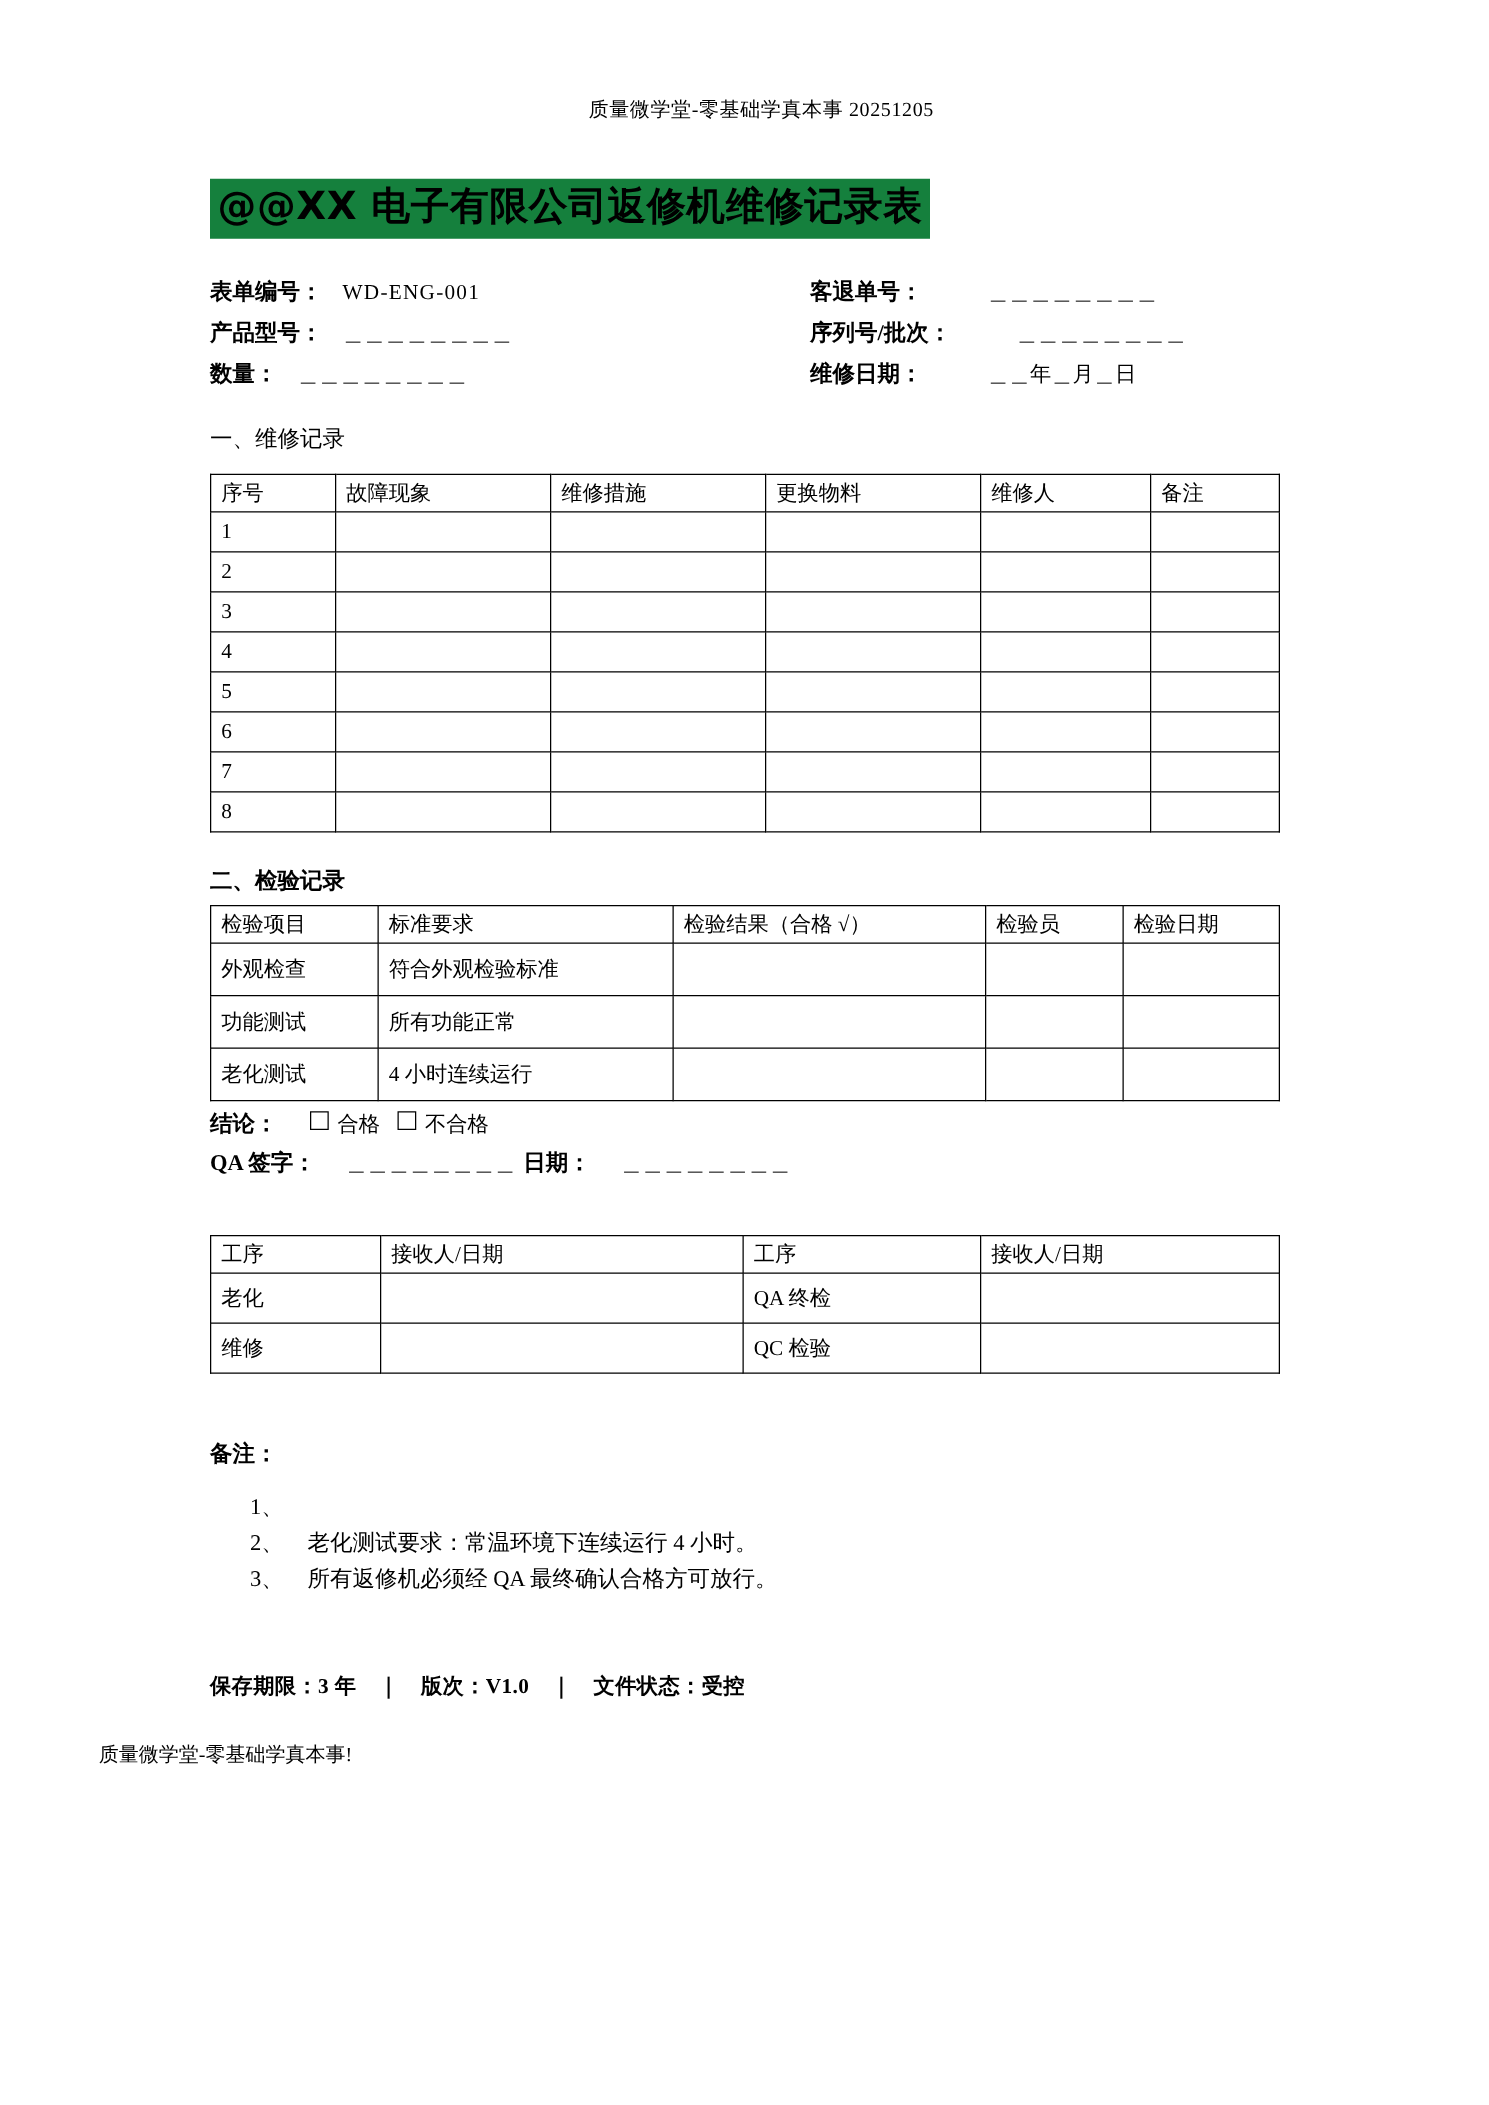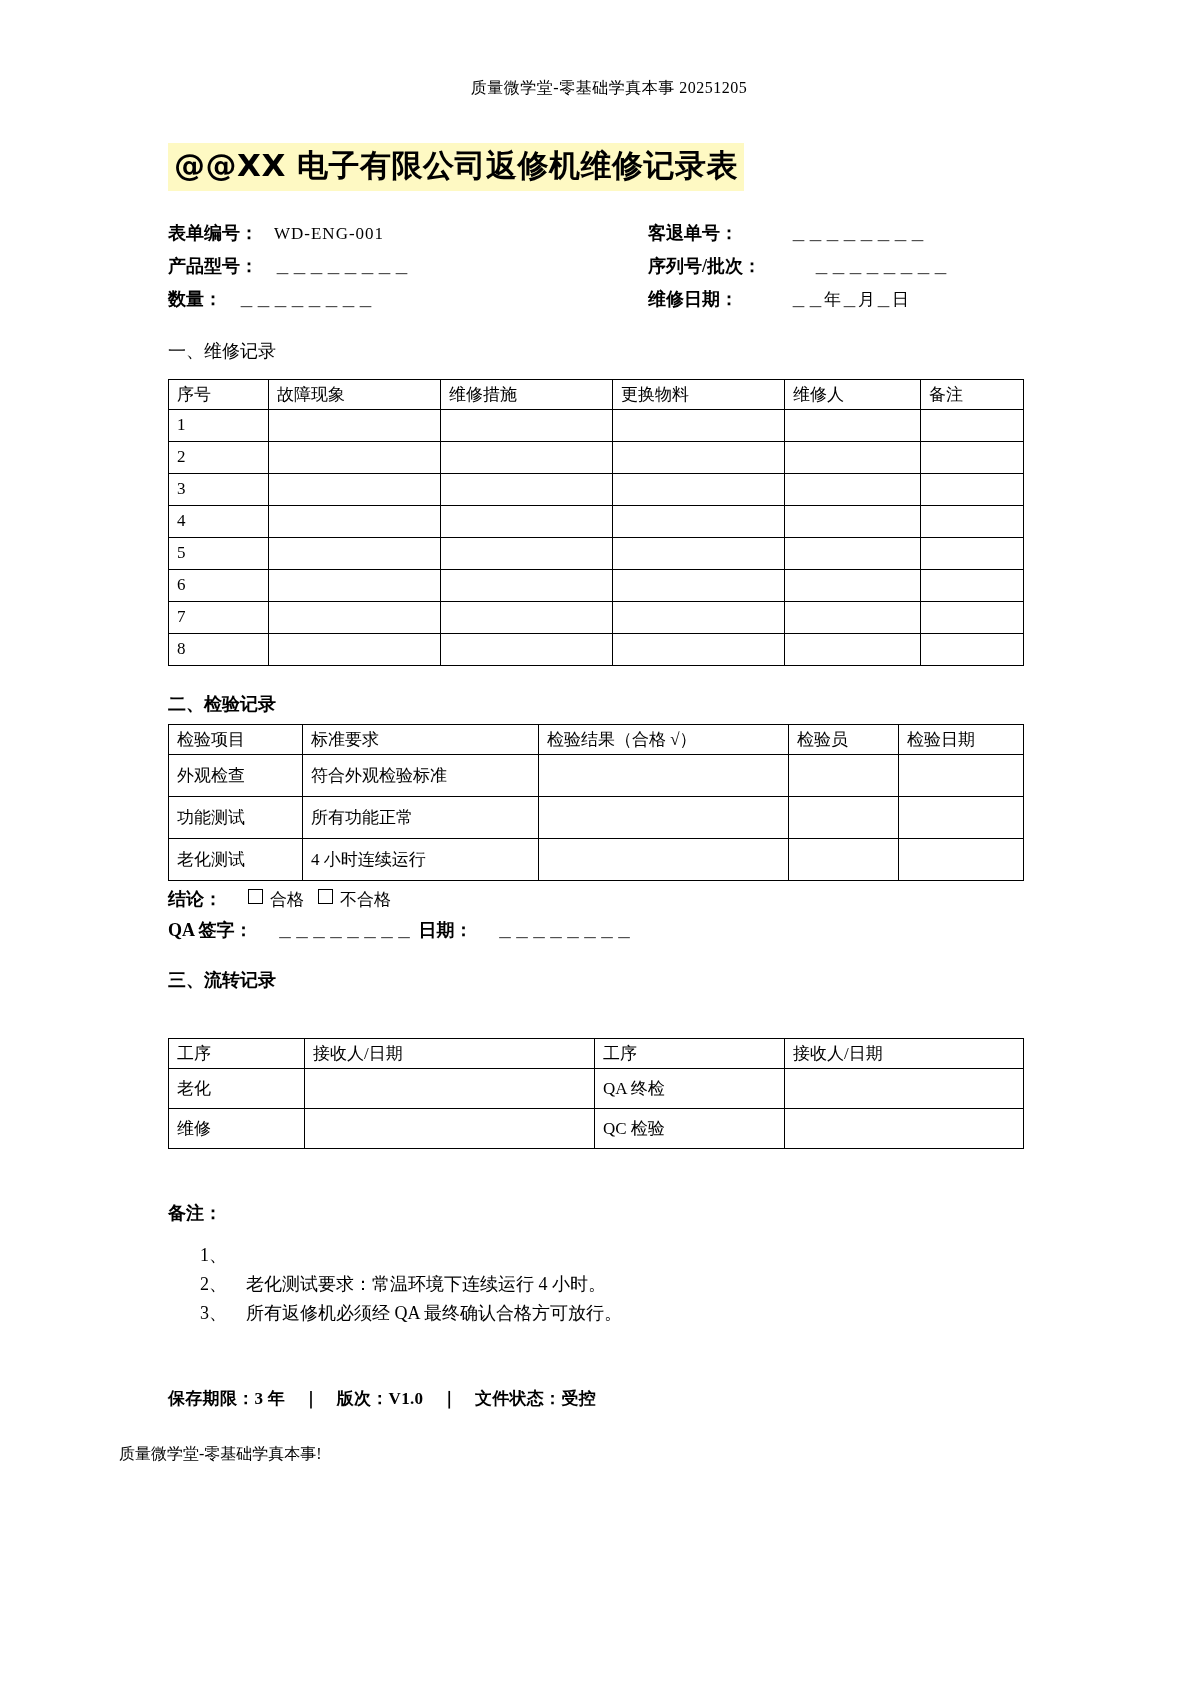--- a/index.html
+++ b/index.html
@@ -31,21 +31,21 @@
     padding-top: 78px;
     padding-left: 27px;
   }
 
   
   .title-wrap {
     margin: 44px 0 0 168px;
   }
   .doc-title {
     display: inline-block;
-    background: #fef9c3;
+    background: #15803d;
     font-family: "DejaVu Sans", "Liberation Sans", sans-serif;
     font-weight: bold;
     font-size: 31px;
     line-height: 1.34;
     padding: 2px 6px 4px 6px;
     letter-spacing: 0.5px;
   }
 
   
   .meta {
@@ -178,21 +178,21 @@
   }
 
   
   .footer-ctrl {
     margin: 59px 0 0 168px;
     font-size: 17px;
     font-weight: bold;
     letter-spacing: 0.3px;
   }
   .footer-slogan {
-    margin: 34px 0 0 119px;
+    margin: 34px 0 0 79px;
     font-size: 16px;
   }
 </style>
 </head>
 <body>
 
 <div class="page">
 
   <div class="doc-header">质量微学堂-零基础学真本事 20251205</div>
 
@@ -370,21 +370,20 @@
     <span class="concl-opt">不合格</span>
   </div>
 
   <div class="sign-row">
     <span class="sign-label">QA 签字：</span>
     <span class="sign-blank">＿＿＿＿＿＿＿＿</span>
     <span class="sign-label">日期：</span>
     <span class="sign-blank">＿＿＿＿＿＿＿＿</span>
   </div>
 
-  <div class="sec-heading">三、流转记录</div>
 
   <table class="form" id="t-flow">
     <colgroup>
       <col style="width:136px">
         <col style="width:290px">
       <col style="width:190px">
         <col style="width:239px">
     </colgroup>
     <tbody>
         <tr>

